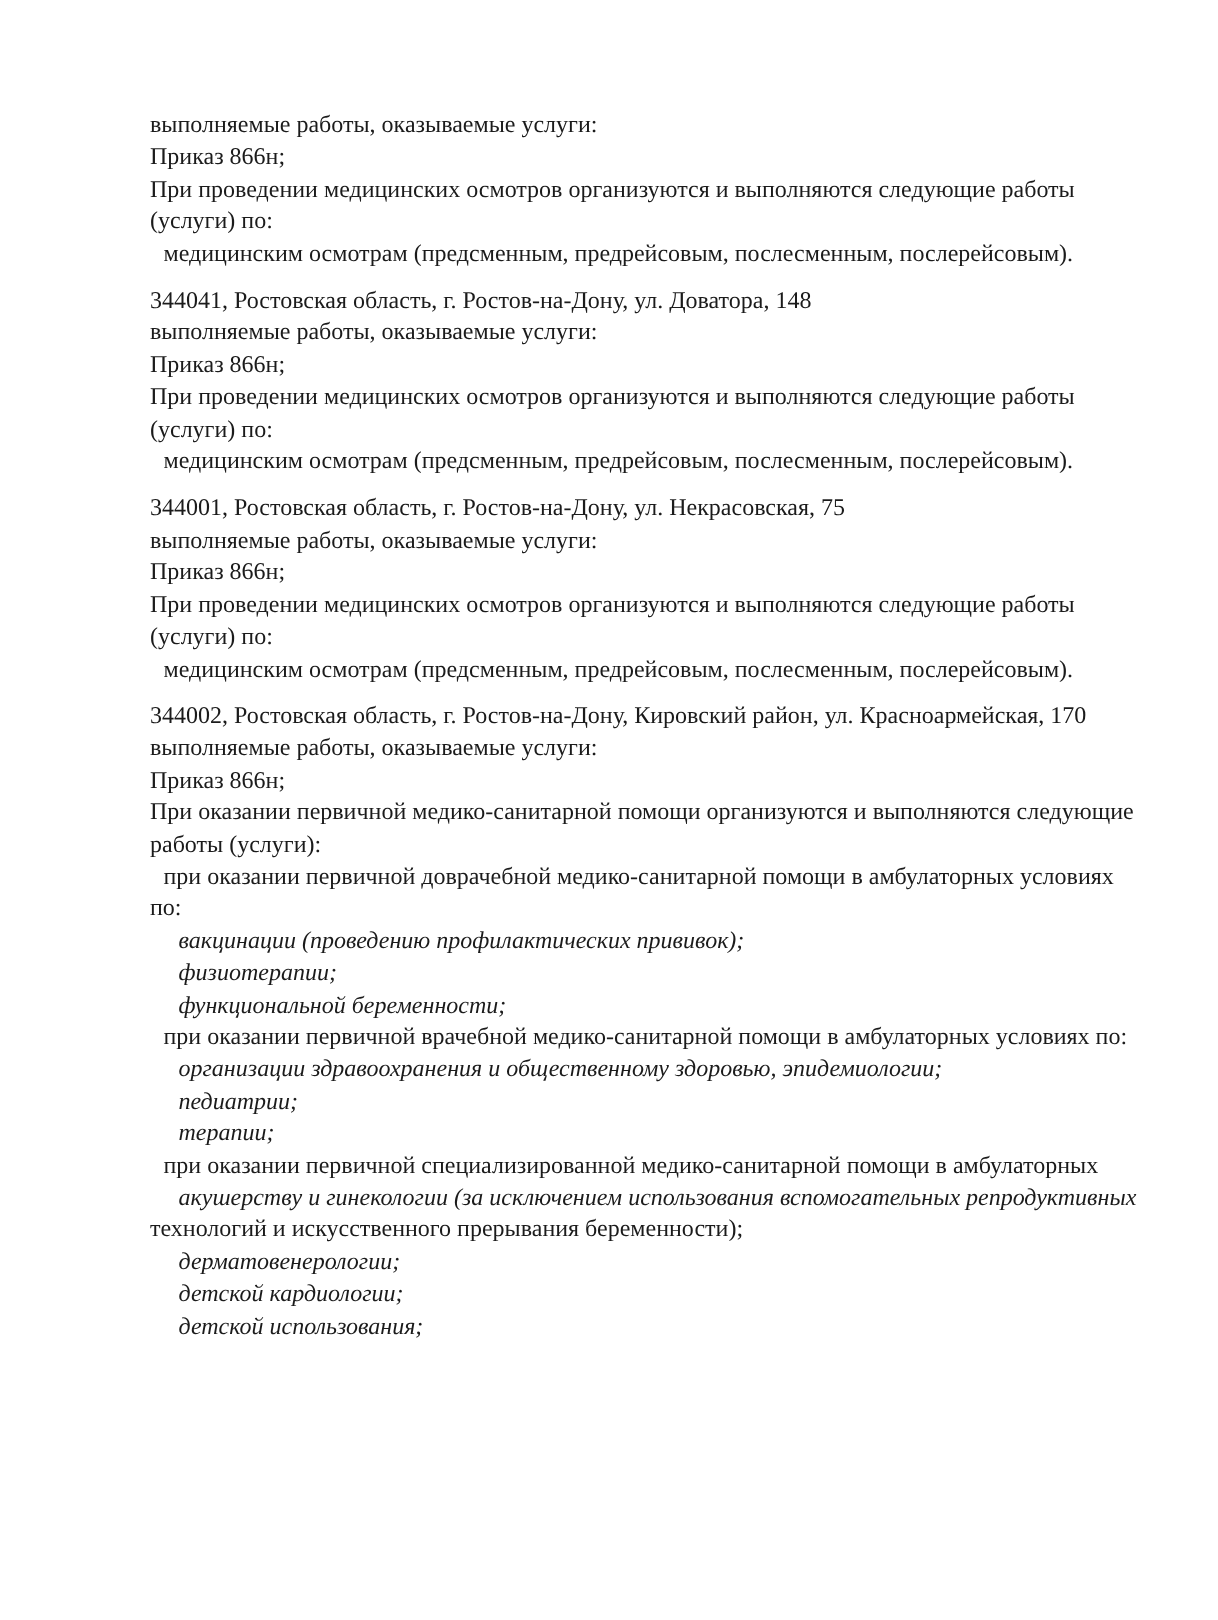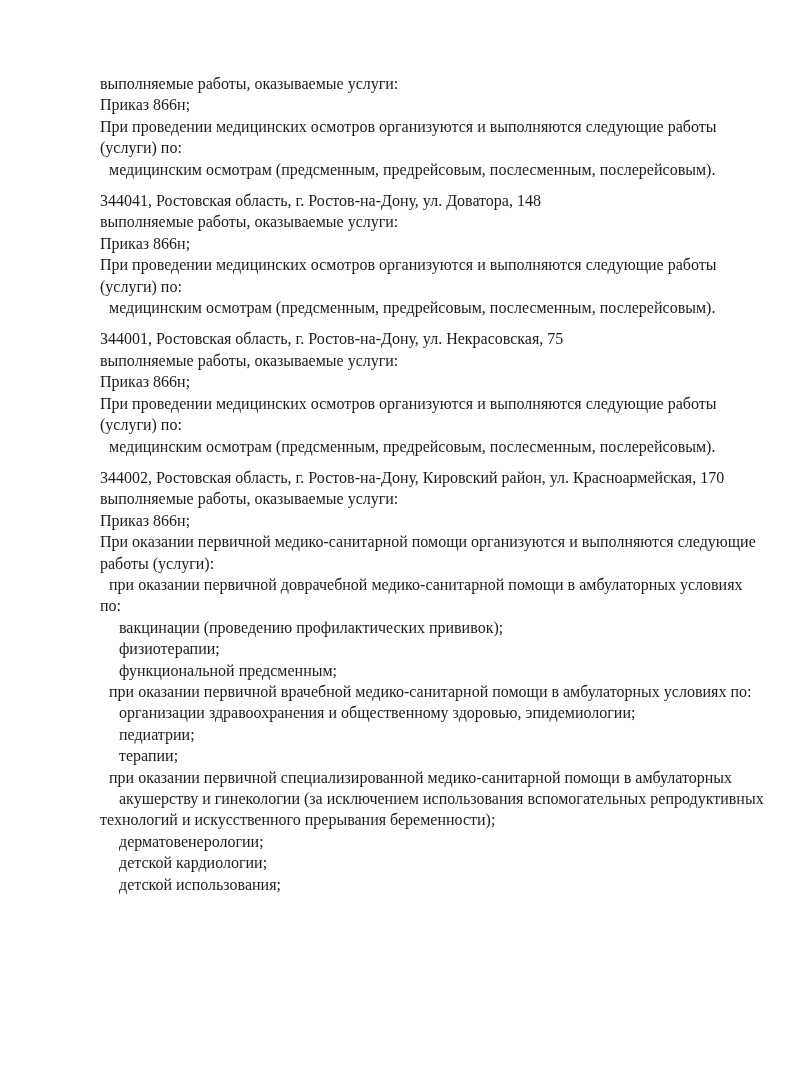--- a/index.html
+++ b/index.html
@@ -23,21 +23,21 @@
   }
   .doc-section + .doc-section {
     margin-top: 10px;
   }
   .line {
     line-height: 21.4px;
     white-space: nowrap;
   }
   .indent-0 { padding-left: 0; }
   .indent-1 { padding-left: 9px; }
-  .indent-2 { padding-left: 19px; }
+  .indent-2 { padding-left: 19px; font-style: italic; }
 </style>
 </head>
 <body>
 
 <div class="page">
   <div class="doc" id="doc">
       <div class="doc-section">
         <div class="line indent-0">выполняемые работы, оказываемые услуги:</div>
         <div class="line indent-0">Приказ 866н;</div>
         <div class="line indent-0">При проведении медицинских осмотров организуются и выполняются следующие работы</div>
@@ -63,21 +63,21 @@
       <div class="doc-section">
         <div class="line indent-0">344002, Ростовская область, г. Ростов-на-Дону, Кировский район, ул. Красноармейская, 170</div>
         <div class="line indent-0">выполняемые работы, оказываемые услуги:</div>
         <div class="line indent-0">Приказ 866н;</div>
         <div class="line indent-0">При оказании первичной медико-санитарной помощи организуются и выполняются следующие</div>
         <div class="line indent-0">работы (услуги):</div>
         <div class="line indent-1">при оказании первичной доврачебной медико-санитарной помощи в амбулаторных условиях</div>
         <div class="line indent-0">по:</div>
         <div class="line indent-2">вакцинации (проведению профилактических прививок);</div>
         <div class="line indent-2">физиотерапии;</div>
-        <div class="line indent-2">функциональной предсменным;</div>
+        <div class="line indent-2">функциональной беременности;</div>
         <div class="line indent-1">при оказании первичной врачебной медико-санитарной помощи в амбулаторных условиях по:</div>
         <div class="line indent-2">организации здравоохранения и общественному здоровью, эпидемиологии;</div>
         <div class="line indent-2">педиатрии;</div>
         <div class="line indent-2">терапии;</div>
         <div class="line indent-1">при оказании первичной специализированной медико-санитарной помощи в амбулаторных</div>
         <div class="line indent-2">акушерству и гинекологии (за исключением использования вспомогательных репродуктивных</div>
         <div class="line indent-0">технологий и искусственного прерывания беременности);</div>
         <div class="line indent-2">дерматовенерологии;</div>
         <div class="line indent-2">детской кардиологии;</div>
         <div class="line indent-2">детской использования;</div>

